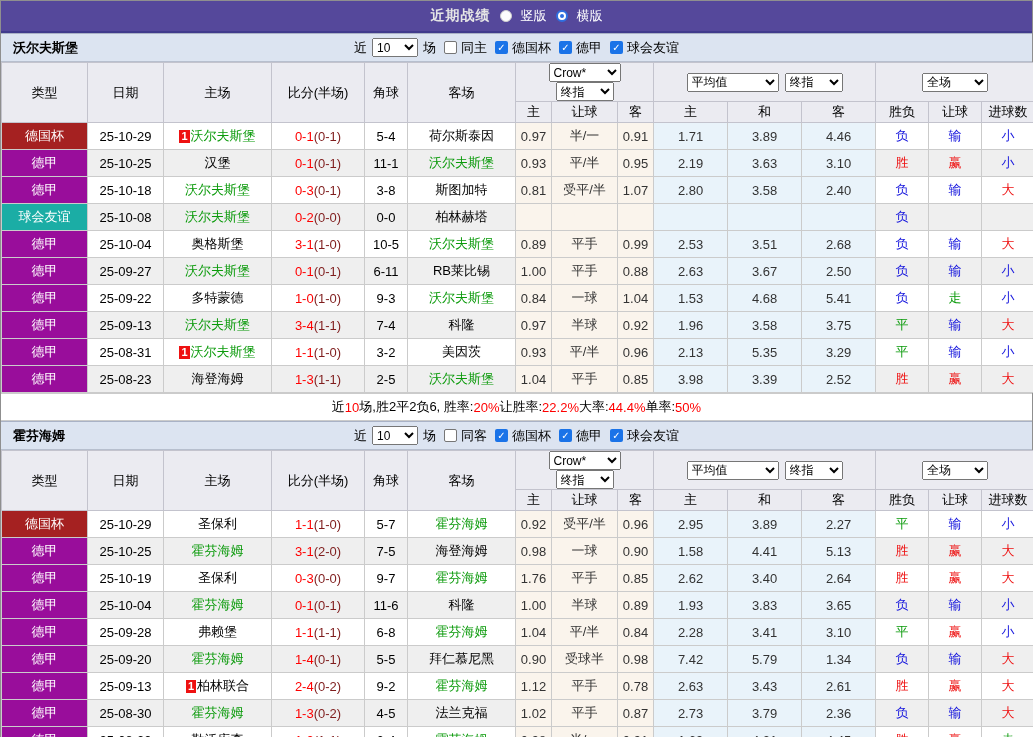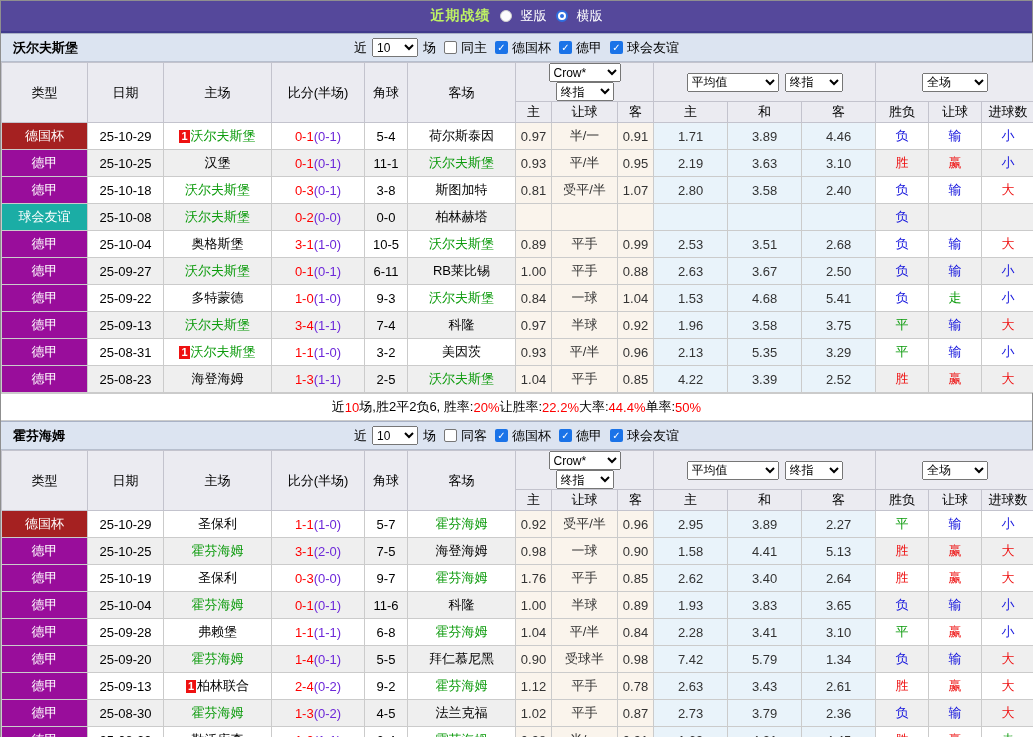--- a/index.html
+++ b/index.html
@@ -2,21 +2,21 @@
 <html><head>
 <meta charset="utf-8">
 <style>
   html,body { margin:0; padding:0; background:#fff; }
   .page { width:1033px; box-sizing:border-box; border:1px solid #8f8f8f;
           font-family:"Liberation Sans","DejaVu Sans",sans-serif; color:#000; }
 
   
   .title-bar { height:30px; background:#55489b; border-bottom:2px solid #403a8c;
                display:flex; align-items:center; justify-content:center; gap:9px; }
-  .title-bar .title { color:#bef264; font-weight:bold; font-size:14px; letter-spacing:1px; }
+  .title-bar .title { color:#e5e5e5; font-weight:bold; font-size:14px; letter-spacing:1px; }
   .rlabel { color:#fff; font-size:13px; }
   .radio { width:12px; height:12px; border-radius:50%; display:inline-block; box-sizing:border-box; vertical-align:-1px; }
   .radio.off { background:#fdfdfd; border:1px solid #cfcfcf; }
   .radio.on  { background:#fff; border:2px solid #2f6fe0; position:relative; }
   .radio.on::after { content:""; position:absolute; left:2px; top:2px; width:4px; height:4px;
                      border-radius:50%; background:#2f6fe0; }
 
   
   .teambar { height:27px; background:#dce4f1; position:relative; display:flex; align-items:center;
              border-top:1px solid #a9b2c6; border-bottom:1px solid #b7bfce; font-size:13px; }
@@ -44,21 +44,21 @@
   td.avg { background:#e9f3fa; }
   td.c-type { color:#fff; }
   .type-cup      { background:#a52121; }
   .type-league   { background:#990d9b; }
   .type-friendly { background:#1bada5; }
   .badge1 { background:#ee1111; color:#fff; font-size:11px; line-height:13px; padding:0 2px;
             display:inline-block; margin-right:1px; font-weight:bold; }
   .tname { color:#000; }
   .tname.focus { color:#0a9a0a; }
   .score-main { color:#f00; }
-  .score-half { color:#6d28d9; }
+  .score-half { color:#7f1d1d; }
   td.odds { color:#333; }
 
   
   .summary { height:26px; display:flex; align-items:center; justify-content:center; font-size:13px;
              background:#fff; border-top:1px solid #cbcbcb; border-bottom:1px solid #cbcbcb; }
   .summary .red { color:#f00; }
 </style>
 </head>
 <body>
 
@@ -286,21 +286,21 @@
           <tr class="alt">
             <td class="c-type type-league">德甲</td>
             <td class="bgb">25-08-23</td>
             <td class="bgb c-team"><span class="tname">海登海姆</span></td>
             <td class="bgb"><span class="score-main">1-3</span><span class="score-half">(1-1)</span></td>
             <td class="bgb">2-5</td>
             <td class="bgb c-team"><span class="tname focus">沃尔夫斯堡</span></td>
             <td class="let odds">1.04</td>
             <td class="let odds">平手</td>
             <td class="let odds">0.85</td>
-            <td class="avg odds">4.22</td>
+            <td class="avg odds">3.98</td>
             <td class="avg odds">3.39</td>
             <td class="avg odds">2.52</td>
             <td class="bgb" style="color:#ee1111">胜</td>
             <td class="bgb" style="color:#ee1111">赢</td>
             <td class="bgb" style="color:#ee1111">大</td>
           </tr>
         </tbody>
       </table>
       <div class="summary">
         <span class="">近</span>

